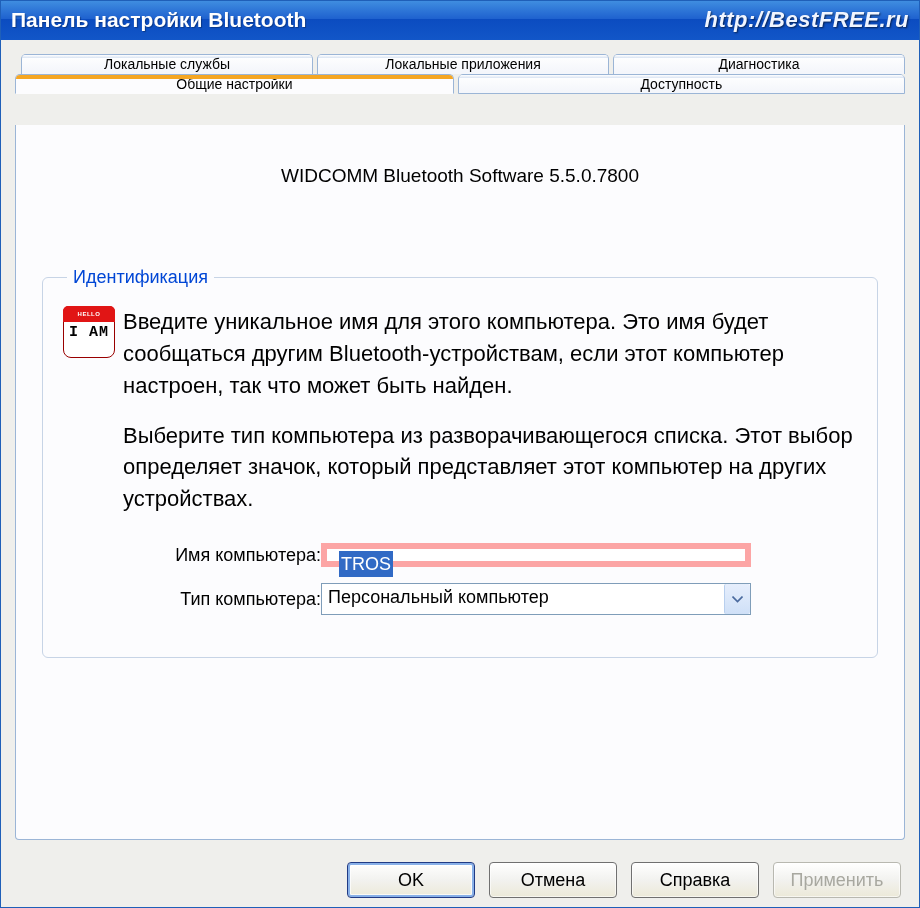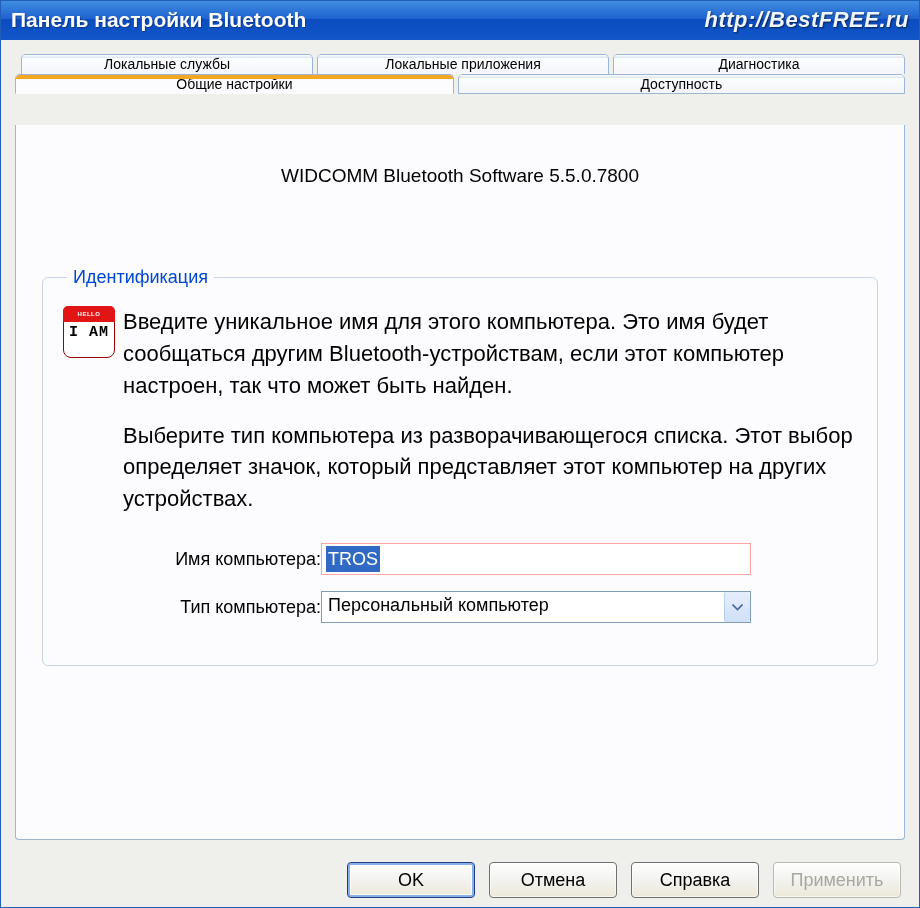--- a/index.html
+++ b/index.html
@@ -187,24 +187,24 @@
     margin-bottom: 16px;
   }
   .form-row label {
     width: 190px;
     text-align: right;
     font-size: 18px;
     color: #000;
   }
   .text-input {
     flex: 0 0 430px;
-    height: 32px;
-    border: 1px solid #fca5a5;
-    font-size: 18px;
-    padding: 2px 4px;
+    height: 24px;
+    border: 6px solid #fca5a5;
+    font-size: 18px;
+    padding: 2px 12px;
     font-family: Tahoma, sans-serif;
     background: #fff;
     position: relative;
   }
   .text-input .sel {
     background: #316ac5;
     color: #fff;
     padding: 1px 2px;
     display: inline-block;
     line-height: 24px;

